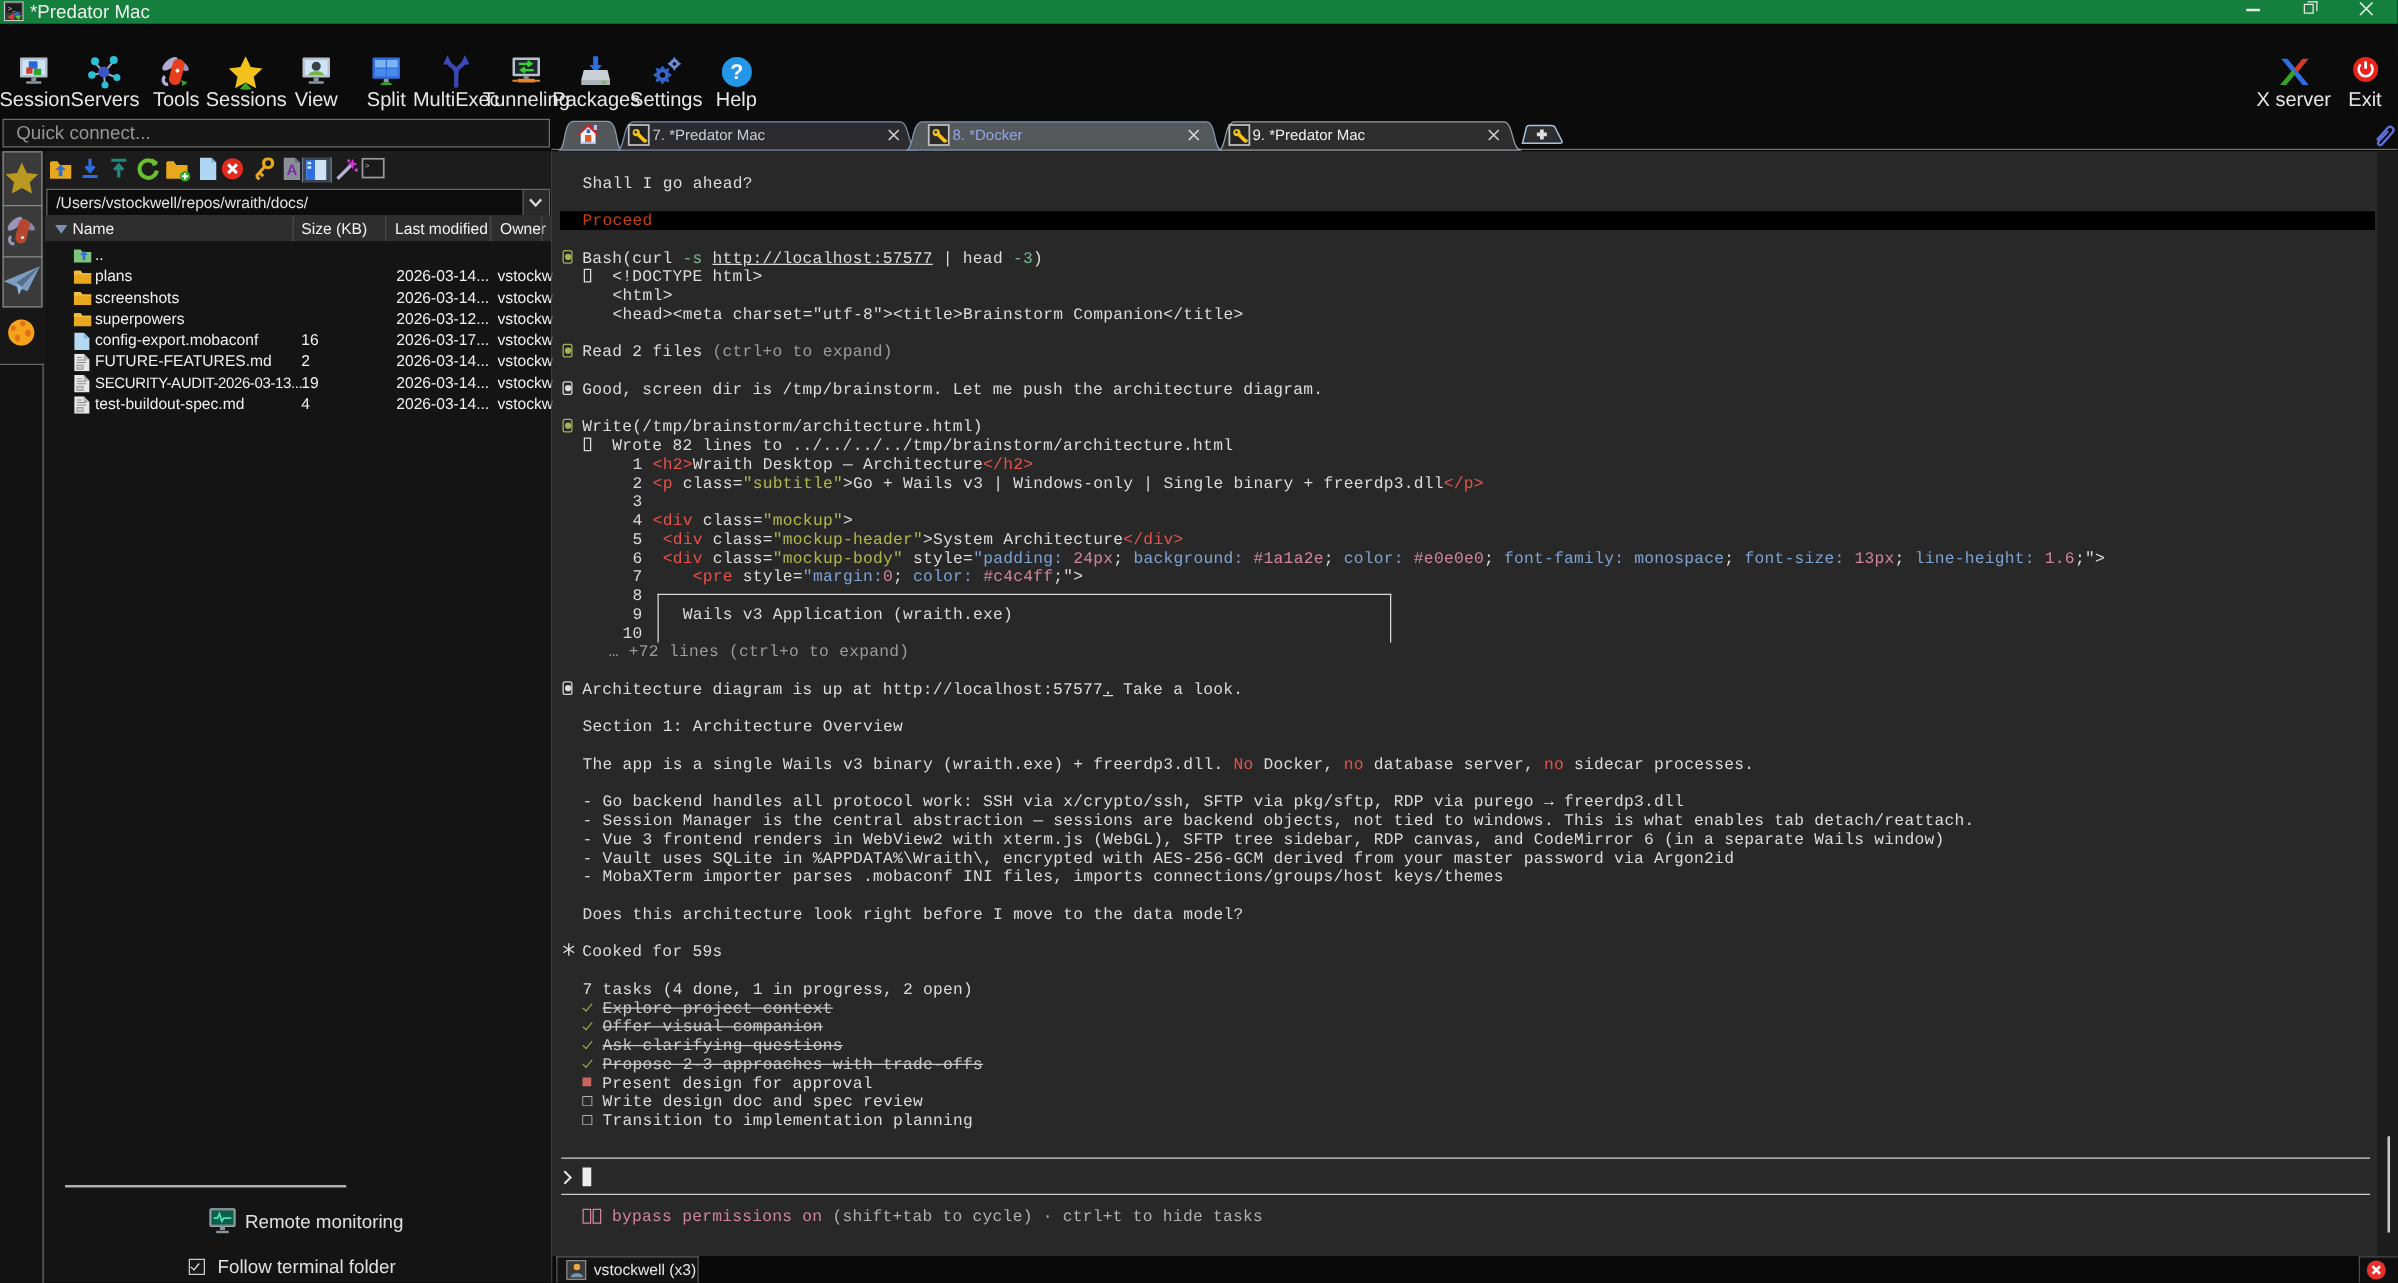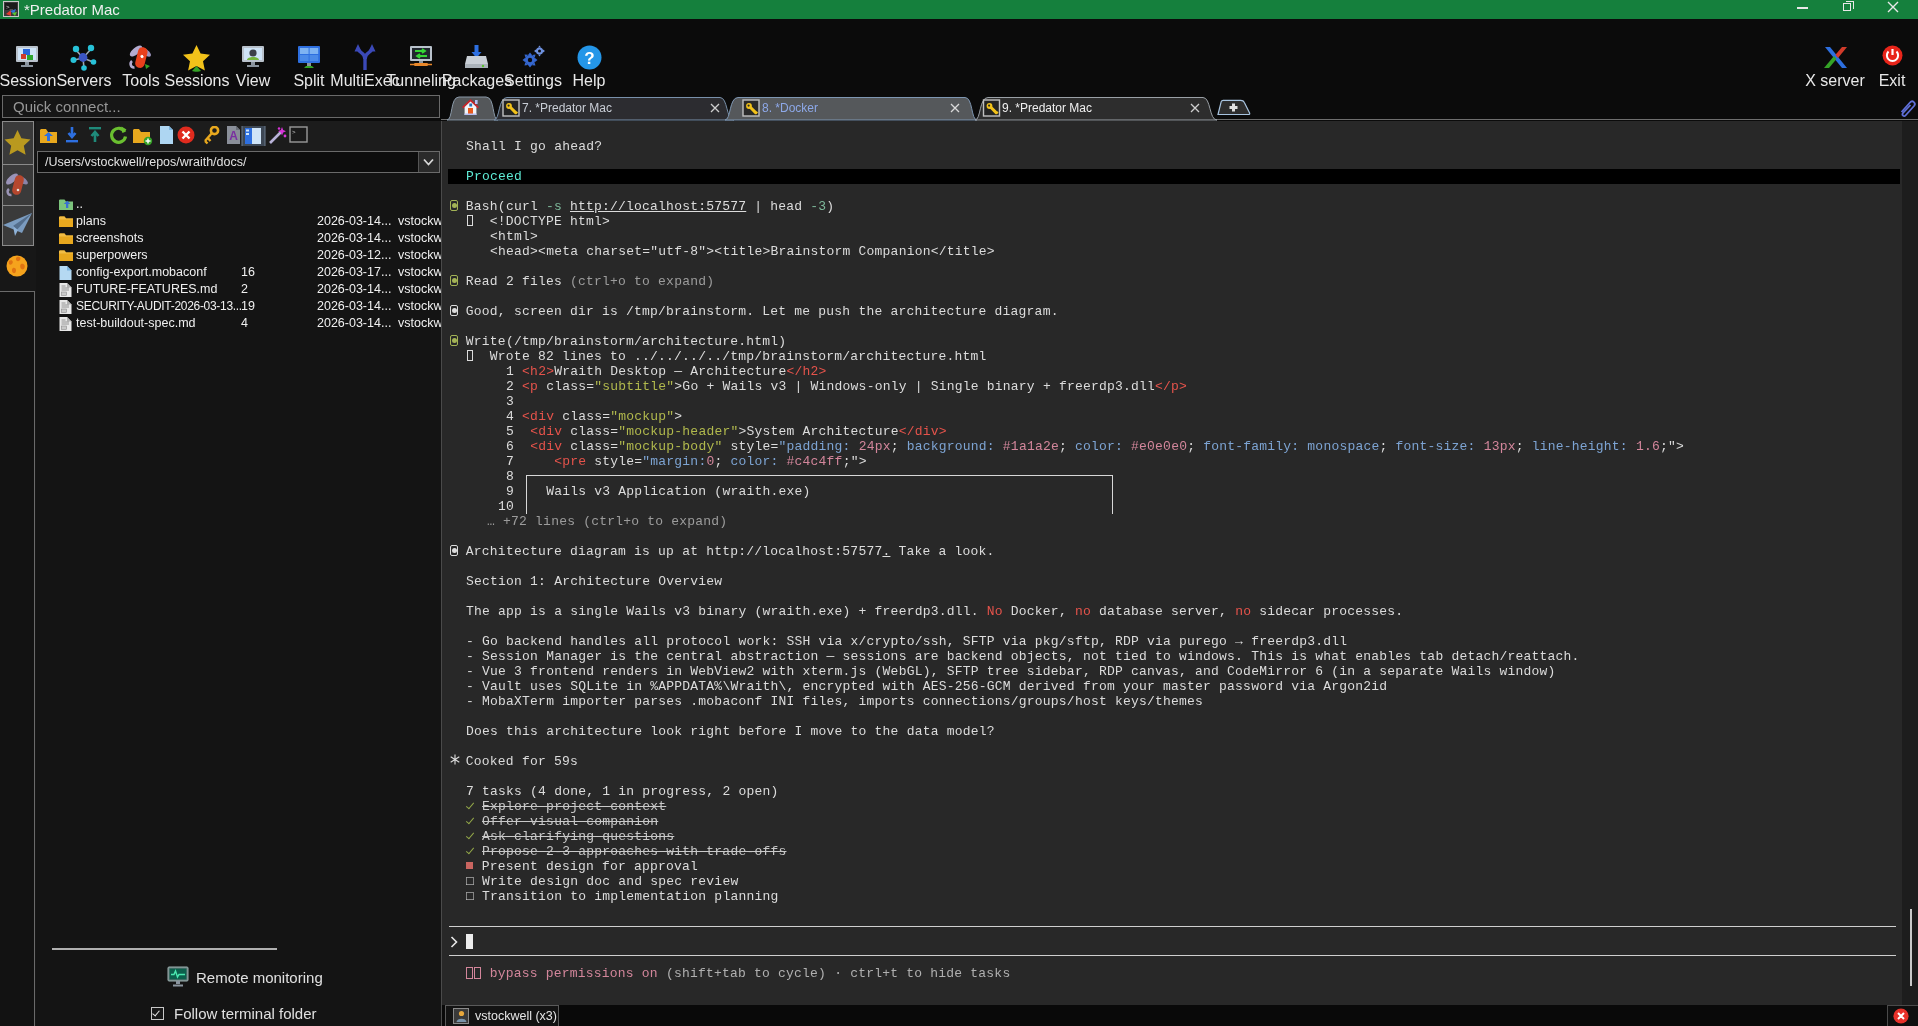--- a/index.html
+++ b/index.html
@@ -356,20 +356,33 @@
       </g>
   </svg>
 
   <div class="abs" style="left:1px;top:30px;width:403px;height:22px;background:#0d0d0d;border:1px solid #6a6a6a"></div>
   <div class="abs" style="left:9px;top:34px;font-size:12.5px;color:#e2e2e2">/Users/vstockwell/repos/wraith/docs/</div>
   <div class="abs" style="left:382px;top:31px;width:21px;height:20px;background:#2a2a2a;border-left:1px solid #555"></div>
   <svg class="abs" style="left:387px;top:37px" width="11" height="8" viewBox="0 0 11 8">
       <path d="M1 1.5 L5.5 6.5 L10 1.5" stroke="#d8d8d8" stroke-width="1.8" fill="none"></path>
     </svg>
 
+  <div class="abs" style="left:0;top:51px;width:405px;height:22px;background:#2e2e2e;border-bottom:1px solid #101010;color:#f0f0f0;font-size:12.5px">
+    <svg class="abs" style="left:8px;top:8px" width="10" height="7" viewBox="0 0 10 7">
+        <path d="M0 0 L10 0 L5 7 Z" fill="#7a8fb0"></path>
+      </svg>
+    <span class="abs" style="left:22px;top:4px">Name</span>
+    <span class="abs" style="left:205px;top:4px">Size (KB)</span>
+    <span class="abs" style="left:280px;top:4px">Last modified</span>
+    <span class="abs" style="left:364px;top:4px">Owner</span>
+    <div class="abs" style="left:198px;top:1px;width:1px;height:20px;background:#4a4a4a"></div>
+    <div class="abs" style="left:272px;top:1px;width:1px;height:20px;background:#4a4a4a"></div>
+    <div class="abs" style="left:356px;top:1px;width:1px;height:20px;background:#4a4a4a"></div>
+    <div class="abs" style="left:397px;top:1px;width:1px;height:20px;background:#4a4a4a"></div>
+  </div>
 
   <div id="rows" class="abs" style="left:0;top:75px;width:405px;color:#f0f0f0;font-size:13px">
     <div class="frow" style="top:0px">
         <svg class="ficon" width="15" height="13" viewBox="0 0 15 13">
           <path d="M0 2 L0 12 L14 12 L14 3.5 L7 3.5 L5.5 1.5 L1 1.5 Z" fill="#7cc47c"></path>
           <path d="M7 10 L7 6 L4.8 6 L8.2 2.8 L11.5 6 L9.3 6 L9.3 10 Z" fill="#3a6fd0"></path>
         </svg>
         <span class="fname">..</span>
       </div>
     <div class="frow" style="top:17px">
@@ -460,21 +473,21 @@
 
   <div class="abs" style="left:115px;top:886px;width:13px;height:13px;background:#181818;border:1px solid #c8c8c8"></div>
   <div class="abs" style="left:118px;top:888px;width:4px;height:7px;border-right:1.7px solid #e8e8e8;border-bottom:1.7px solid #e8e8e8;transform:rotate(40deg)"></div>
   <div class="abs" style="left:138px;top:884px;font-size:15px;color:#e0e0e0">Follow terminal folder</div>
 </div>
 <div class="abs" style="left:441px;top:121px;width:1px;height:905px;background:#4a4a4a"></div>
 
 <div id="term"></div>
 <div class="abs" style="left:448px;top:169px;width:1452px;height:15px;background:#000"></div>
 <div class="trow" style="top:139px">  Shall I go ahead?</div>
-<div class="trow" style="top:169px;color:#5eead4">  Proceed</div>
+<div class="trow" style="top:169px;color:#c2410c">  Proceed</div>
 <div class="trow" style="top:199px"><span class="blt"></span> Bash(curl <span class="tea">-s</span> <span class="url">http://localhost:57577</span> | head <span class="tea">-3</span>)</div>
 <div class="trow" style="top:214px">  <span class="tofu"></span>  &lt;!DOCTYPE html&gt;</div>
 <div class="trow" style="top:229px">     &lt;html&gt;</div>
 <div class="trow" style="top:244px">     &lt;head&gt;&lt;meta charset="utf-8"&gt;&lt;title&gt;Brainstorm Companion&lt;/title&gt;</div>
 <div class="trow" style="top:274px"><span class="blt"></span> Read 2 files <span class="gry">(ctrl+o to expand)</span></div>
 <div class="trow" style="top:304px"><span class="blt bltw"></span> Good, screen dir is /tmp/brainstorm. Let me push the architecture diagram.</div>
 <div class="trow" style="top:334px"><span class="blt"></span> Write(/tmp/brainstorm/architecture.html)</div>
 <div class="trow" style="top:349px">  <span class="tofu"></span>  Wrote 82 lines to ../../../../tmp/brainstorm/architecture.html</div>
 <div class="trow" style="top:364px">       1 <span class="red">&lt;h2&gt;</span>Wraith Desktop — Architecture<span class="red">&lt;/h2&gt;</span></div>
 <div class="trow" style="top:379px">       2 <span class="red">&lt;p</span> class=<span class="grn">"subtitle"</span>&gt;Go + Wails v3 | Windows-only | Single binary + freerdp3.dll<span class="red">&lt;/p&gt;</span></div>

